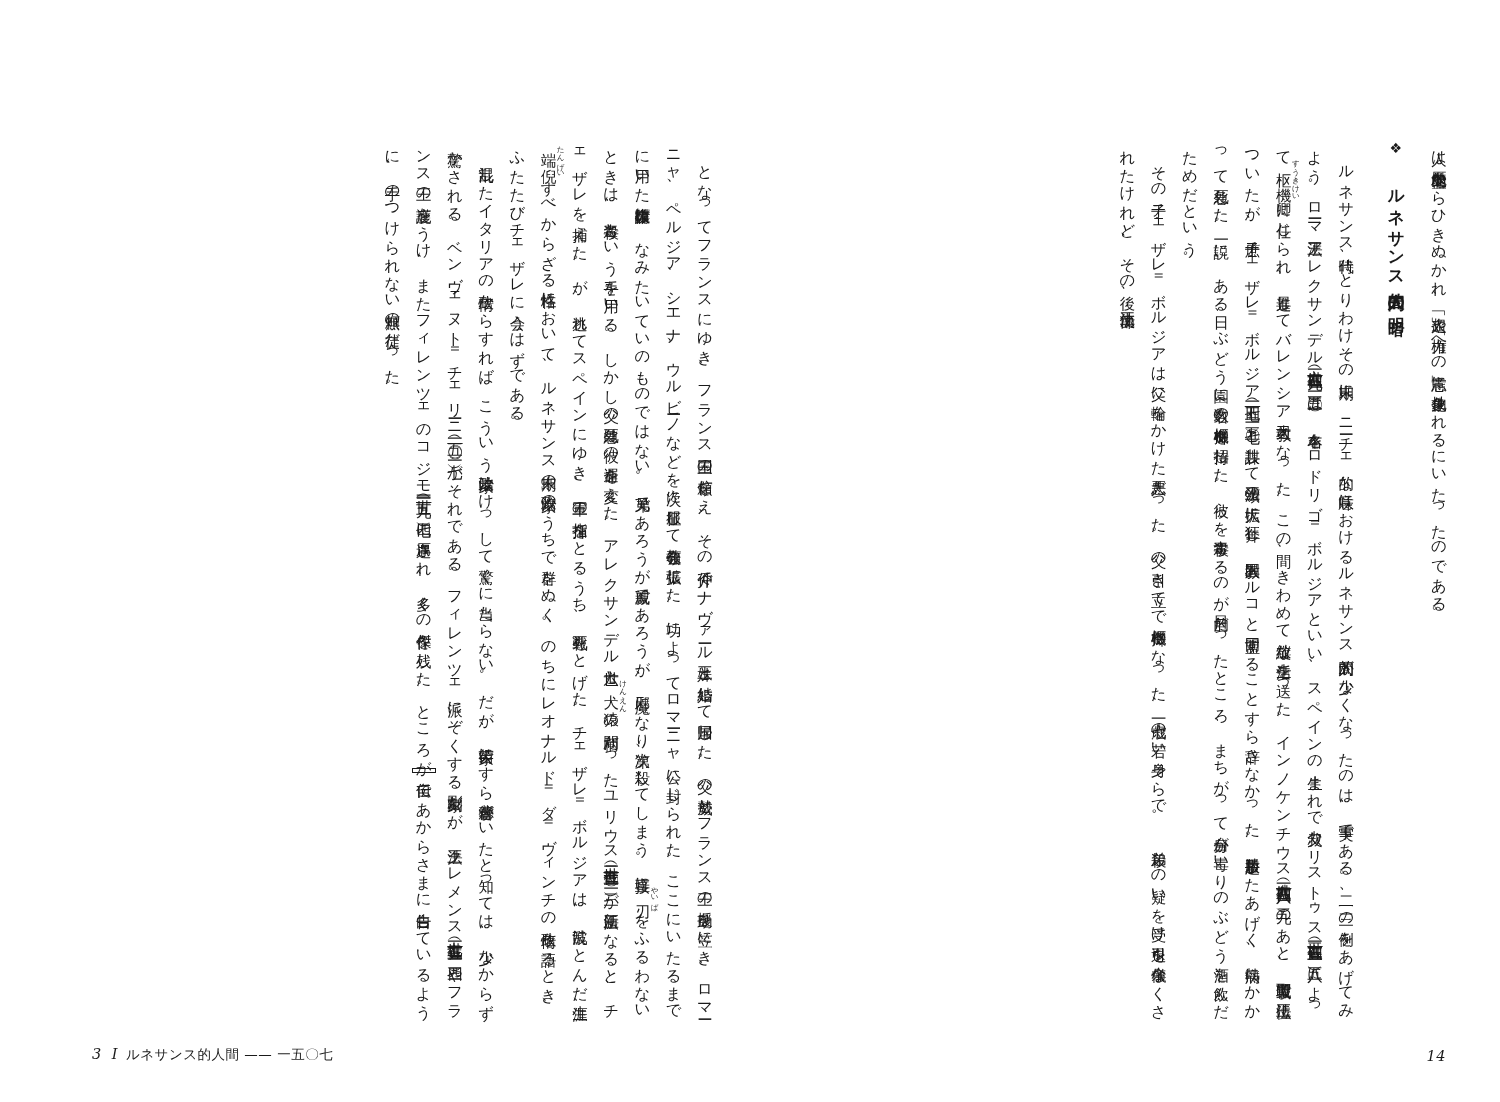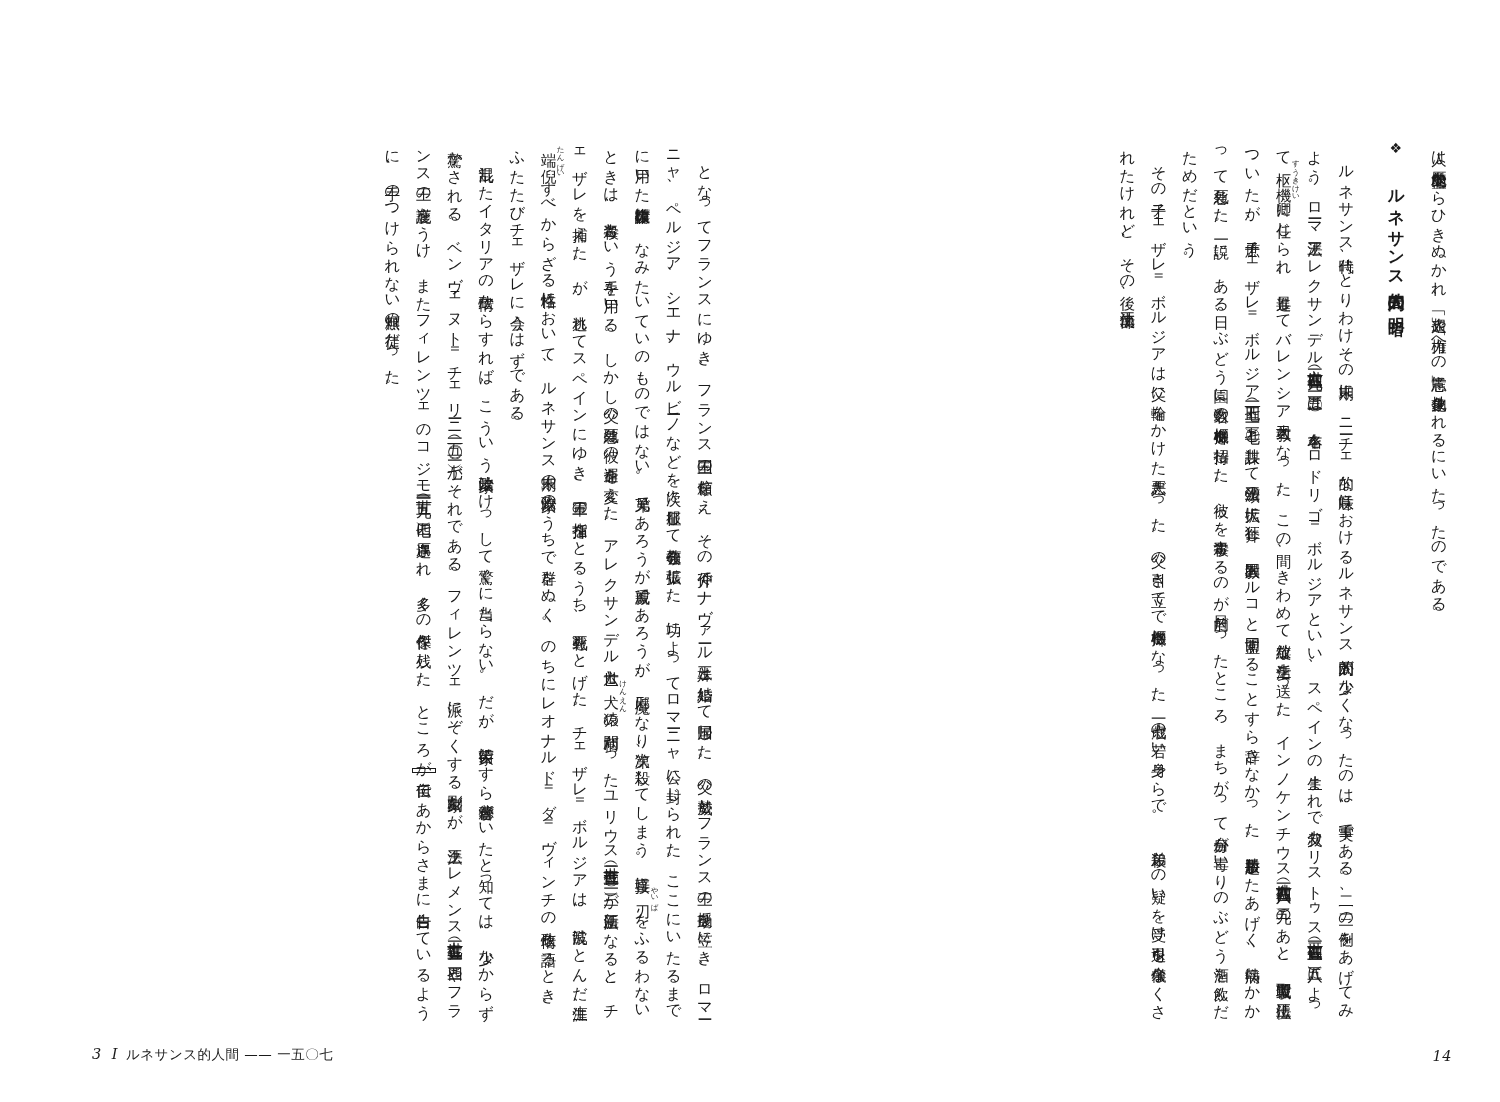--- a/index.html
+++ b/index.html
@@ -91,21 +91,21 @@
   .folio {
     position: absolute;
     bottom: 38px;
     font-family: "DejaVu Serif", "Liberation Serif", serif;
     font-size: 14.5px;
     letter-spacing: 0.5px;
     font-style: italic;
     white-space: nowrap;
   }
   .folio-right {
-    right: 48px;
+    right: 54px;
     text-align: right;
   }
   .folio-left {
     left: 92px;
     font-style: normal;
   }
   .folio-left .num {
     font-style: italic;
     margin-right: 10px;
   }

